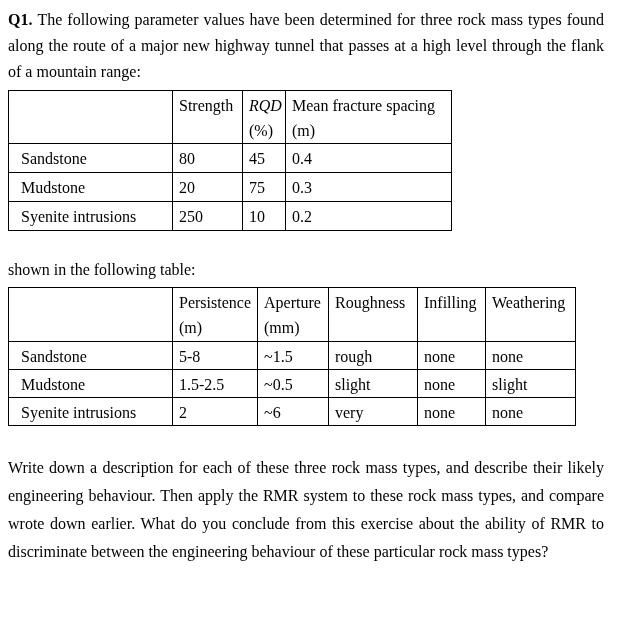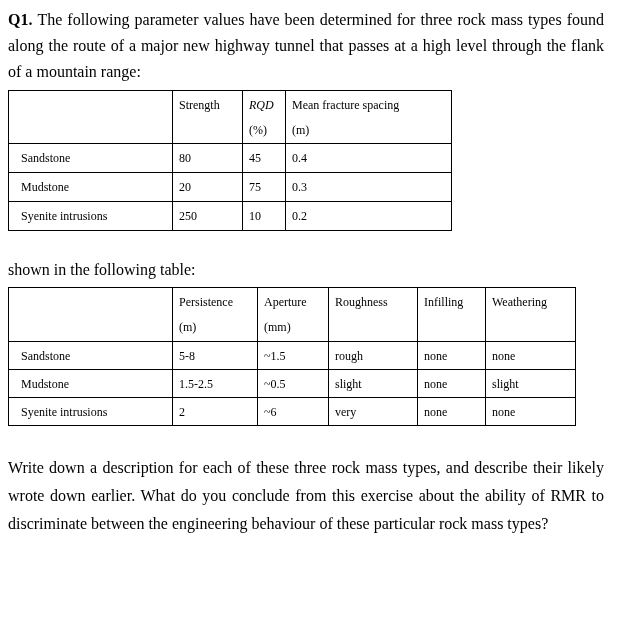--- a/index.html
+++ b/index.html
@@ -9,21 +9,21 @@
     font-family: "Liberation Serif", serif;
     font-size: 16px;
   }
   .page { padding: 7px 22px 0 8px; }
   .line { line-height: 26px; }
   .just { text-align: justify; text-align-last: justify; }
   .qlabel { font-weight: bold; margin-right: 5px; }
 
   table { border-collapse: collapse; table-layout: fixed; }
   td { border: 1px solid #000; vertical-align: top;
-       padding: 2px 4px 0 6px; line-height: 25px; font-size: 12px; }
+       padding: 2px 4px 0 6px; line-height: 25px; font-size: 16px; }
   td.rowname { padding-left: 12px; }
   .it { font-style: italic; }
 
   .t1 { width: 443px; margin-top: 5px; }
   .t1 .c0 { width: 164px; } .t1 .c1 { width: 70px; }
   .t1 .c2 { width: 43px; }  .t1 .c3 { width: 166px; }
   .t1 tr.head { height: 50px; }
   .t1 tr.data { height: 29px; }
 
   .p2 { margin-top: 26px; }
@@ -148,17 +148,18 @@
         <td>~6</td>
         <td>very</td>
         <td>none</td>
         <td>none</td>
       </tr>
     </tbody>
   </table>
 
   <div class="para p3">
     <div class="line just">Write down a description for each of these three rock mass types, and describe their likely</div>
+    <div class="line just">engineering behaviour. Then apply the RMR system to these rock mass types, and compare</div>
     <div class="line just">wrote down earlier. What do you conclude from this exercise about the ability of RMR to</div>
     <div class="line">discriminate between the engineering behaviour of these particular rock mass types?</div>
   </div>
 
 </div>
 
 </body></html>

